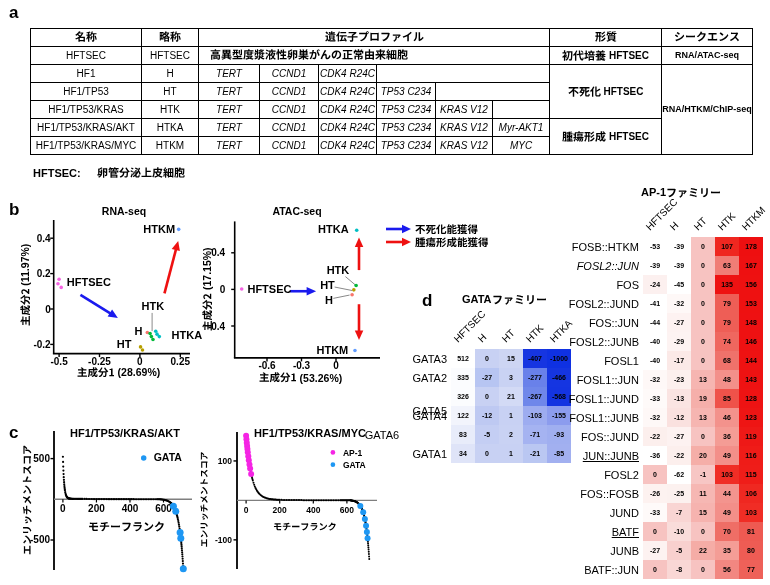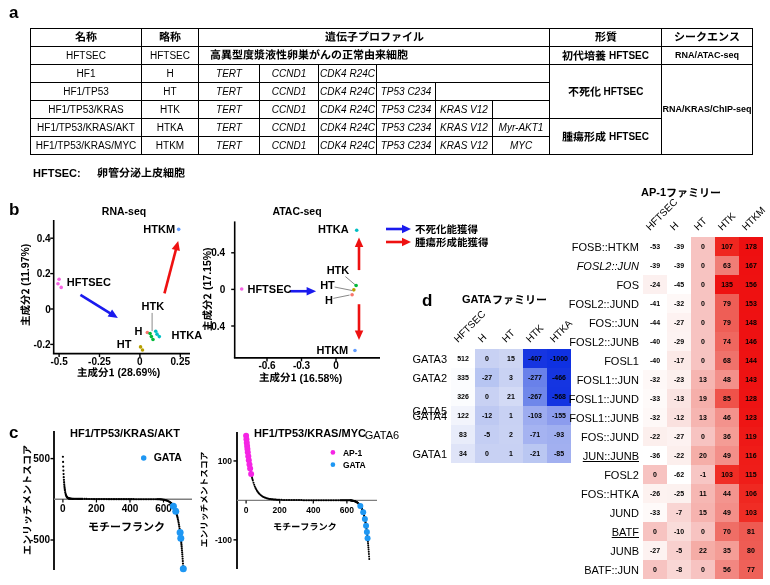--- a/index.html
+++ b/index.html
@@ -224,21 +224,21 @@
               <svg role="img" class="jt" width="33.0" height="11.0" viewBox="0 0 33.00 11.00" aria-label="不死化 HFTSEC">
                 <g transform="matrix(0.05500,0,0,-0.05500,0,9.68)">
                   <use href="#g4e0d" x="0"></use>
                   <use href="#g6b7b" x="200"></use>
                   <use href="#g5316" x="400"></use>
                 </g>
               </svg>
               <span class="trait-en">HFTSEC</span>
             </span>
           </td>
-      <td rowspan="5" class="seq">RNA/KRAS/ChIP-seq</td>
+      <td rowspan="5" class="seq">RNA/HTKM/ChIP-seq</td>
     </tr>
     <tr>
       <td>HF1/TP53</td>
       <td>HT</td>
       <td class="gene">TERT</td>
       <td class="gene">CCND1</td>
       <td class="gene">CDK4 R24C</td>
       <td class="gene">TP53 C234</td>
       <td colspan="2"></td>
     </tr>
@@ -413,21 +413,21 @@
     </div>
   <div class="axis-label" style="left:259px;top:371.5px;">
       <svg role="img" class="jt" width="37.7" height="10.5" viewBox="0 0 37.70 10.50" aria-label="主成分1 (53.26%)">
         <g transform="matrix(0.05250,0,0,-0.05250,0,9.24)">
           <use href="#g4e3b" x="0"></use>
           <use href="#g6210" x="200"></use>
           <use href="#g5206" x="400"></use>
           <use href="#g0031" x="600"></use>
         </g>
       </svg>
-      <span> (16.58%)</span>
+      <span> (53.26%)</span>
     </div>
   <div class="axis-label rot" style="left:157px;top:283px;width:100px;justify-content:center;">
       <svg role="img" class="jt" width="37.7" height="10.5" viewBox="0 0 37.70 10.50" aria-label="主成分2 (17.15%)">
         <g transform="matrix(0.05250,0,0,-0.05250,0,9.24)">
           <use href="#g4e3b" x="0"></use>
           <use href="#g6210" x="200"></use>
           <use href="#g5206" x="400"></use>
           <use href="#g0032" x="600"></use>
         </g>
       </svg>
@@ -1082,21 +1082,21 @@
       <div class="hm-cell" style="left: 24px; top: 228px; width: 24px; height: 19px; background: rgb(255, 255, 255);">-62</div>
       <div class="hm-cell" style="left: 48px; top: 228px; width: 24px; height: 19px; background: rgb(247, 198, 196);">-1</div>
       <div class="hm-cell" style="left: 72px; top: 228px; width: 24px; height: 19px; background: rgb(240, 45, 37);">103</div>
       <div class="hm-cell" style="left: 96px; top: 228px; width: 24px; height: 19px; background: rgb(239, 29, 25);">115</div>
       <div class="hm-rowlab" style="left: -134px; width: 130px; top: 231.5px;">FOSL2</div>
       <div class="hm-cell" style="left: 0px; top: 247px; width: 24px; height: 19px; background: rgb(253, 242, 240);">-26</div>
       <div class="hm-cell" style="left: 24px; top: 247px; width: 24px; height: 19px; background: rgb(252, 241, 239);">-25</div>
       <div class="hm-cell" style="left: 48px; top: 247px; width: 24px; height: 19px; background: rgb(246, 183, 179);">11</div>
       <div class="hm-cell" style="left: 72px; top: 247px; width: 24px; height: 19px; background: rgb(243, 148, 142);">44</div>
       <div class="hm-cell" style="left: 96px; top: 247px; width: 24px; height: 19px; background: rgb(239, 40, 33);">106</div>
-      <div class="hm-rowlab" style="left: -134px; width: 130px; top: 250.5px;">FOS::HTKA</div>
+      <div class="hm-rowlab" style="left: -134px; width: 130px; top: 250.5px;">FOS::FOSB</div>
       <div class="hm-cell" style="left: 0px; top: 266px; width: 24px; height: 19px; background: rgb(254, 250, 249);">-33</div>
       <div class="hm-cell" style="left: 24px; top: 266px; width: 24px; height: 19px; background: rgb(249, 213, 211);">-7</div>
       <div class="hm-cell" style="left: 48px; top: 266px; width: 24px; height: 19px; background: rgb(246, 179, 175);">15</div>
       <div class="hm-cell" style="left: 72px; top: 266px; width: 24px; height: 19px; background: rgb(243, 143, 137);">49</div>
       <div class="hm-cell" style="left: 96px; top: 266px; width: 24px; height: 19px; background: rgb(240, 45, 37);">103</div>
       <div class="hm-rowlab" style="left: -134px; width: 130px; top: 269.5px;">JUND</div>
       <div class="hm-cell" style="left: 0px; top: 285px; width: 24px; height: 19px; background: rgb(247, 195, 193);">0</div>
       <div class="hm-cell" style="left: 24px; top: 285px; width: 24px; height: 19px; background: rgb(249, 220, 218);">-10</div>
       <div class="hm-cell" style="left: 48px; top: 285px; width: 24px; height: 19px; background: rgb(247, 195, 193);">0</div>
       <div class="hm-cell" style="left: 72px; top: 285px; width: 24px; height: 19px; background: rgb(239, 110, 102);">70</div>

